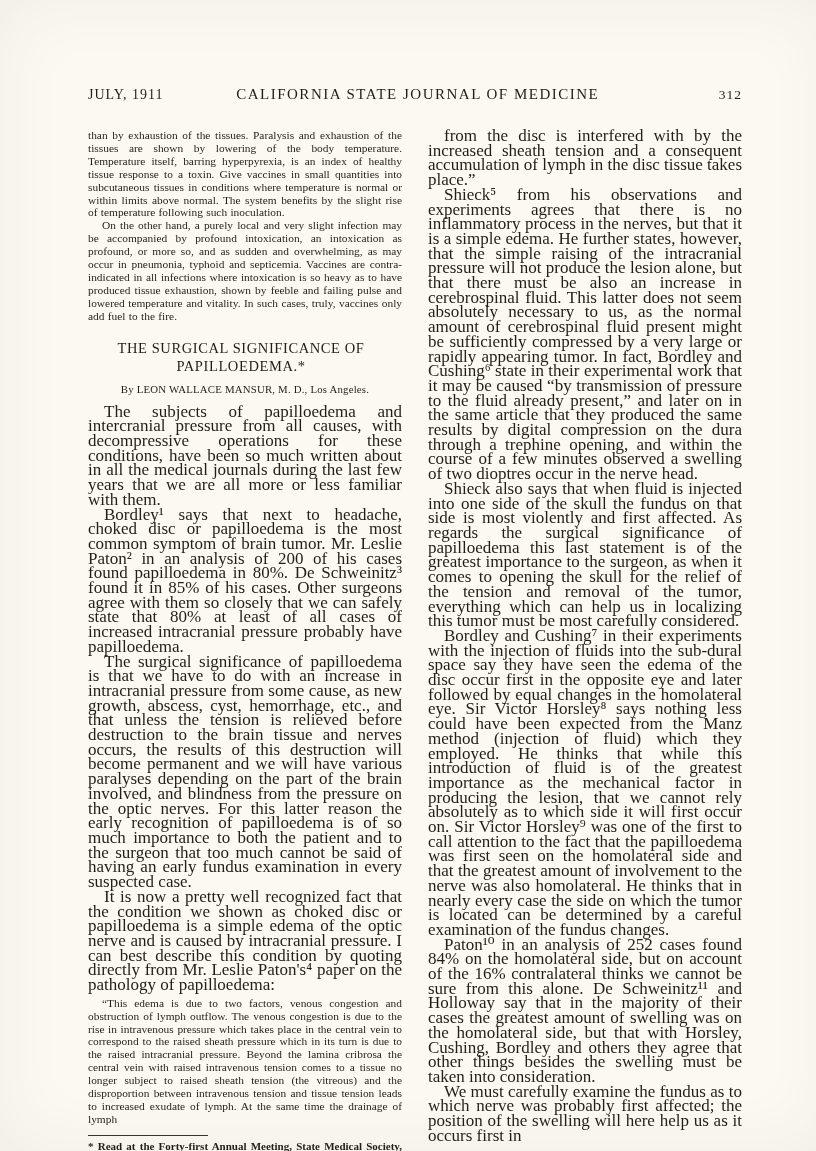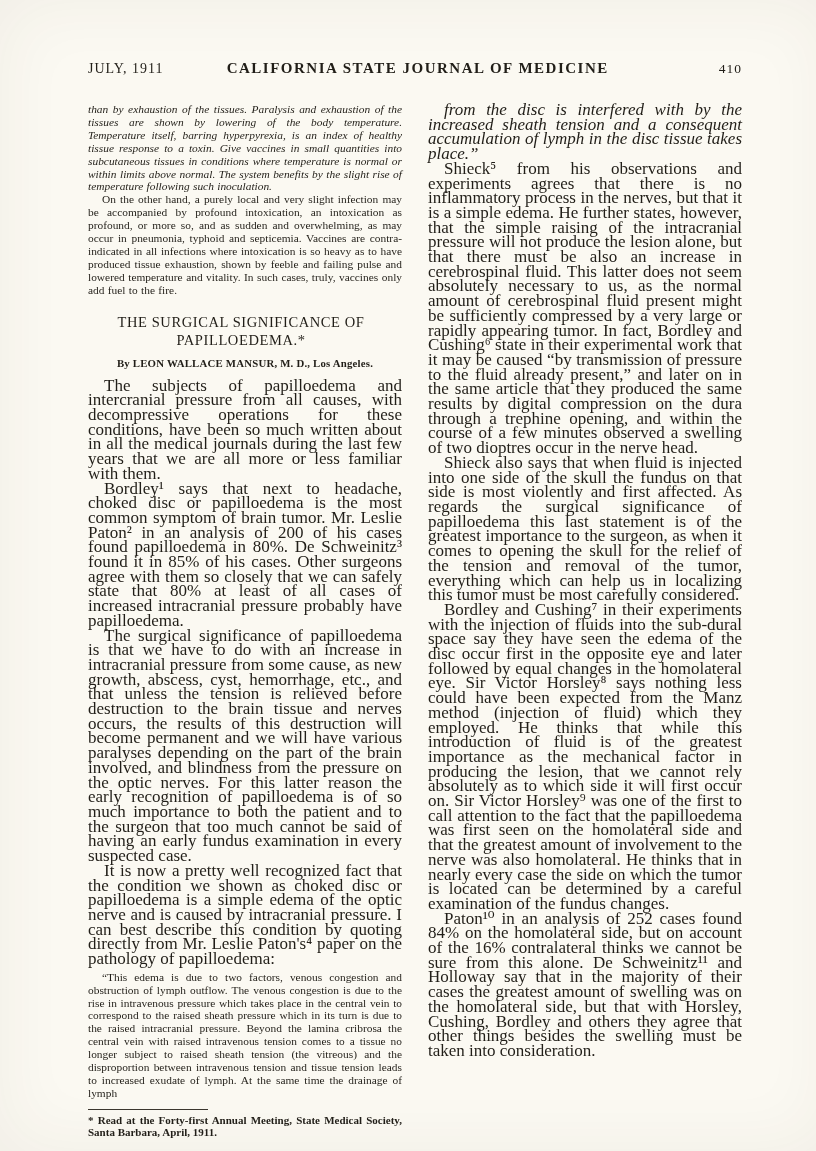--- a/index.html
+++ b/index.html
@@ -32,23 +32,24 @@
   }
   .issue-date {
     font-size: 14px;
     letter-spacing: 1px;
     white-space: nowrap;
   }
   .journal-title {
     flex: 1;
     text-align: center;
     font-size: 15px;
-    font-weight: bold;
+    font-weight: normal;
     letter-spacing: 1.5px;
     white-space: nowrap;
+    margin-top: 26px;
   }
   .page-number {
     font-size: 13.5px;
     letter-spacing: 1px;
     white-space: nowrap;
     width: 70px;
     text-align: right;
   }
   .columns {
     display: flex;
@@ -59,38 +60,38 @@
     width: 314px;
   }
   p { margin: 0; }
   .small-par {
     font-size: 11.4px;
     line-height: 12.9px;
     text-align: justify;
     text-indent: 14px;
     word-spacing: 0.5px;
   }
-  .no-indent { text-indent: 0; font-style: italic; }
+  .no-indent { text-indent: 0; }
   .body-par {
     font-size: 17px;
     line-height: 14.7px;
     text-align: justify;
     text-indent: 16px;
   }
   .article-title {
     font-size: 14.5px;
     font-weight: normal;
     letter-spacing: 0.6px;
     line-height: 18.5px;
     text-align: center;
     margin: 16px 28px 7px 20px;
   }
   .article-byline {
     font-size: 10.8px;
-    font-weight: bold;
+    font-weight: normal;
     text-align: center;
     letter-spacing: 0.2px;
     margin-bottom: 10px;
   }
   .quote-par {
     margin-top: 4px;
   }
   .footnote-rule {
     width: 120px;
     border: none;
@@ -106,21 +107,21 @@
 </style>
 </head>
 <body>
 
 <div class="page">
   <div class="content">
 
     <div class="page-header">
       <span class="issue-date">JULY, 1911</span>
       <span class="journal-title">CALIFORNIA STATE JOURNAL OF MEDICINE</span>
-      <span class="page-number">410</span>
+      <span class="page-number">312</span>
     </div>
 
     <div class="columns">
 
       <div class="col">
         <p class="small-par no-indent">than by exhaustion of the tissues.  Paralysis and exhaustion of the tissues are shown by lowering of the body temperature.  Temperature itself, barring hyperpyrexia, is an index of healthy tissue response to a toxin.  Give vaccines in small quantities into subcutaneous tissues in conditions where temperature is normal or within limits above normal.  The system benefits by the slight rise of temperature following such inoculation.</p>
         <p class="small-par">On the other hand, a purely local and very slight infection may be accompanied by profound intoxication, an intoxication as profound, or more so, and as sudden and overwhelming, as may occur in pneumonia, typhoid and septicemia.  Vaccines are contra-indicated in all infections where intoxication is so heavy as to have produced tissue exhaustion, shown by feeble and failing pulse and lowered temperature and vitality.  In such cases, truly, vaccines only add fuel to the fire.</p>
 
         <h2 class="article-title">THE SURGICAL SIGNIFICANCE OF PAPILLOEDEMA.*</h2>
         <p class="article-byline">By LEON WALLACE MANSUR, M. D., Los Angeles.</p>
@@ -135,17 +136,18 @@
         <div class="footnote-rule"></div>
         <p class="footnote">* Read at the Forty-first Annual Meeting, State Medical Society, Santa Barbara, April, 1911.</p>
       </div>
 
       <div class="col">
         <p class="body-par no-indent">from the disc is interfered with by the increased sheath tension and a consequent accumulation of lymph in the disc tissue takes place.”</p>
         <p class="body-par">Shieck⁵ from his observations and experiments agrees that there is no inflammatory process in the nerves, but that it is a simple edema.  He further states, however, that the simple raising of the intracranial pressure will not produce the lesion alone, but that there must be also an increase in cerebrospinal fluid.  This latter does not seem absolutely necessary to us, as the normal amount of cerebrospinal fluid present might be sufficiently compressed by a very large or rapidly appearing tumor.  In fact, Bordley and Cushing⁶ state in their experimental work that it may be caused “by transmission of pressure to the fluid already present,” and later on in the same article that they produced the same results by digital compression on the dura through a trephine opening, and within the course of a few minutes observed a swelling of two dioptres occur in the nerve head.</p>
         <p class="body-par">Shieck also says that when fluid is injected into one side of the skull the fundus on that side is most violently and first affected.  As regards the surgical significance of papilloedema this last statement is of the greatest importance to the surgeon, as when it comes to opening the skull for the relief of the tension and removal of the tumor, everything which can help us in localizing this tumor must be most carefully considered.</p>
         <p class="body-par">Bordley and Cushing⁷ in their experiments with the injection of fluids into the sub-dural space say they have seen the edema of the disc occur first in the opposite eye and later followed by equal changes in the homolateral eye.  Sir Victor Horsley⁸ says nothing less could have been expected from the Manz method (injection of fluid) which they employed.  He thinks that while this introduction of fluid is of the greatest importance as the mechanical factor in producing the lesion, that we cannot rely absolutely as to which side it will first occur on. Sir Victor Horsley⁹ was one of the first to call attention to the fact that the papilloedema was first seen on the homolateral side and that the greatest amount of involvement to the nerve was also homolateral.  He thinks that in nearly every case the side on which the tumor is located can be determined by a careful examination of the fundus changes.</p>
         <p class="body-par">Paton¹⁰ in an analysis of 252 cases found 84% on the homolateral side, but on account of the 16% contralateral thinks we cannot be sure from this alone.  De Schweinitz¹¹ and Holloway say that in the majority of their cases the greatest amount of swelling was on the homolateral side, but that with Horsley, Cushing, Bordley and others they agree that other things besides the swelling must be taken into consideration.</p>
+        <p class="body-par">We must carefully examine the fundus as to which nerve was probably first affected; the position of the swelling will here help us as it occurs first in</p>
       </div>
 
     </div>
   </div>
 </div>
 
 </body></html>

